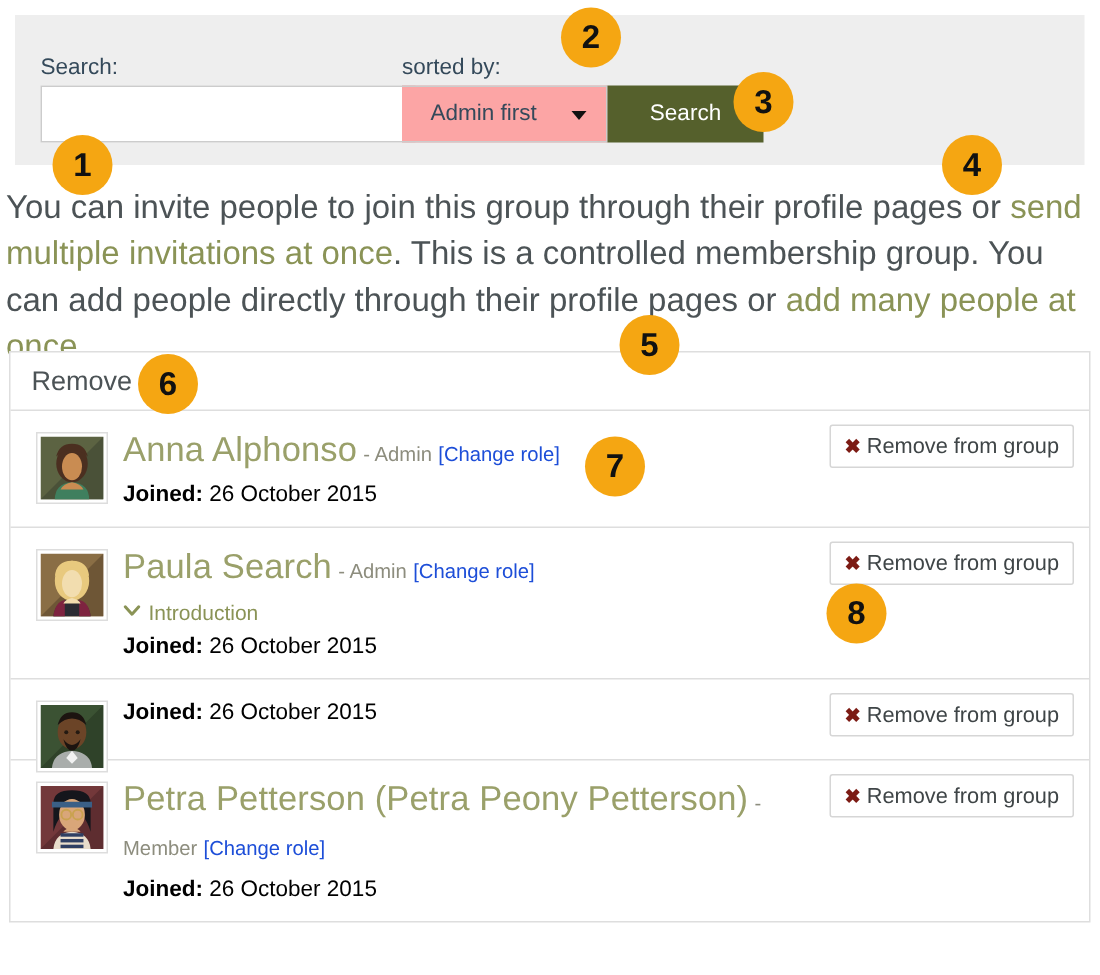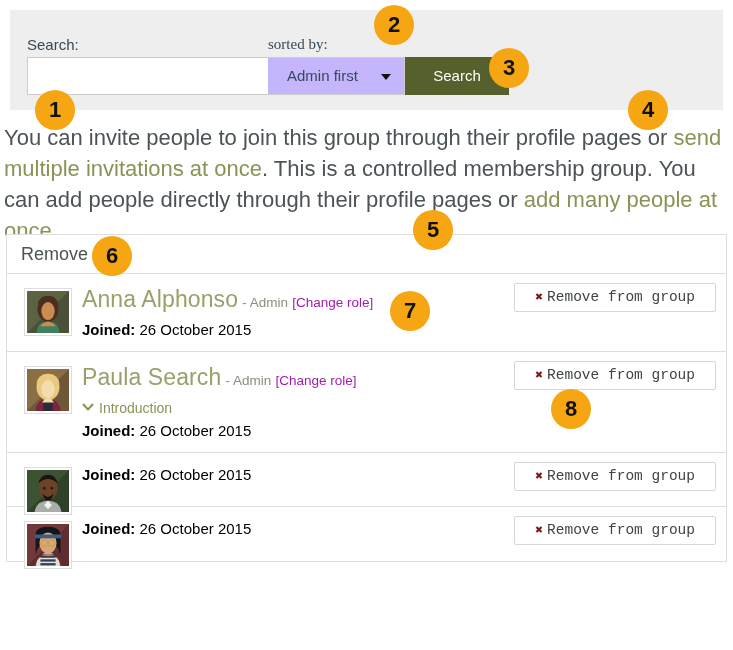--- a/index.html
+++ b/index.html
@@ -27,21 +27,21 @@
     background: #eeeeee;
     box-sizing: border-box;
   }
   .field-label {
     position: absolute;
     font-size: 15px;
     color: #34495a;
     line-height: 1;
   }
   #search-label { left: 17px; top: 27px; text-align: center; }
-  #sort-label   { left: 258px; top: 27px; font-family: Liberation Serif, serif; }
+  #sort-label   { left: 258px; top: 27px; }
 
   #search-input {
     position: absolute;
     left: 17px;
     top: 47px;
     width: 250px;
     height: 38px;
     box-sizing: border-box;
     border: 1px solid #ccc;
     background: #fff;
@@ -51,21 +51,21 @@
     padding: 0 8px;
     outline: none;
   }
 
   #sort-select-wrap {
     position: absolute;
     left: 258px;
     top: 47px;
     width: 137px;
     height: 38px;
-    background: #c4b5fd;
+    background: #fca5a5;
     border: 1px solid #ccc;
     border-left: none;
     box-sizing: border-box;
   }
   #sort-select-value {
     position: absolute;
     left: 19px;
     top: 9px;
     font-size: 15px;
     color: #34495a;
@@ -175,21 +175,21 @@
     color: #9aa06a;
     letter-spacing: 0.1px;
     margin-top: 32px;
   }
   .member-role {
     font-size: 13.5px;
     color: #8d8d7e;
   }
   .member-changerole {
     font-size: 13.5px;
-    color: #a21caf;
+    color: #1d4ed8;
   }
   .introduction-toggle {
     display: block;
     font-size: 14px;
     color: #8a9356;
     line-height: 22px;
     margin-top: 1px;
   }
   .chevron {
     display: inline-block;
@@ -206,24 +206,24 @@
   .joined-label { font-weight: bold; }
 
   .remove-button {
     position: absolute;
     right: 10px;
     top: 9px;
     height: 29px;
     background: #fff;
     border: 1px solid #d6d6d6;
     border-radius: 2px;
-    font-family: Liberation Mono, monospace;
+    font-family: Liberation Sans, sans-serif;
     font-size: 14.5px;
     color: #3f4547;
-    padding: 0 20px;
+    padding: 0 9px;
     box-sizing: border-box;
     cursor: pointer;
     white-space: nowrap;
     line-height: 27px;
   }
   .remove-x {
     color: #7c1b14;
     font-weight: bold;
     font-size: 13px;
     margin-right: 4px;
@@ -347,20 +347,21 @@
             <path d="M9 12 q0-9 13-9 q13 0 13 9 l0 20 q-4-14-13-14 q-9 0-13 14z" fill="#15161c"></path>
             <ellipse cx="22" cy="20" rx="9" ry="11" fill="#d9a679"></ellipse>
             <rect x="8" y="11" width="28" height="4" fill="#3a5f86"></rect>
             <circle cx="18" cy="20" r="3.4" fill="none" stroke="#caa24f" stroke-width="1.3"></circle>
             <circle cx="26" cy="20" r="3.4" fill="none" stroke="#caa24f" stroke-width="1.3"></circle>
             <line x1="21.4" y1="20" x2="22.6" y2="20" stroke="#caa24f" stroke-width="1.3"></line>
             <path d="M22 29 q-5 1-6 3 h12 q-1-2-6-3z" fill="#d9a679"></path>
           </svg>
         </span>
         <div class="member-body">
+          <div class="member-nameline"><span class="member-name">Petra Petterson (Petra Peony Petterson)</span> <span class="member-role"> - Member</span> <span class="member-changerole">[Change role]</span></div>
           <div class="joined-line"><span class="joined-label">Joined:</span> <span>26 October 2015</span></div>
         </div>
         <button class="remove-button"><span class="remove-x">✖</span><span>Remove from group</span></button>
       </div>
     </div>
 </div>
 
 <div id="callouts-layer">
     <div class="callout" style="left: 35px; top: 90px; background: rgb(245, 166, 18);">1</div>
     <div class="callout" style="left: 374px; top: 5px; background: rgb(245, 166, 18);">2</div>

